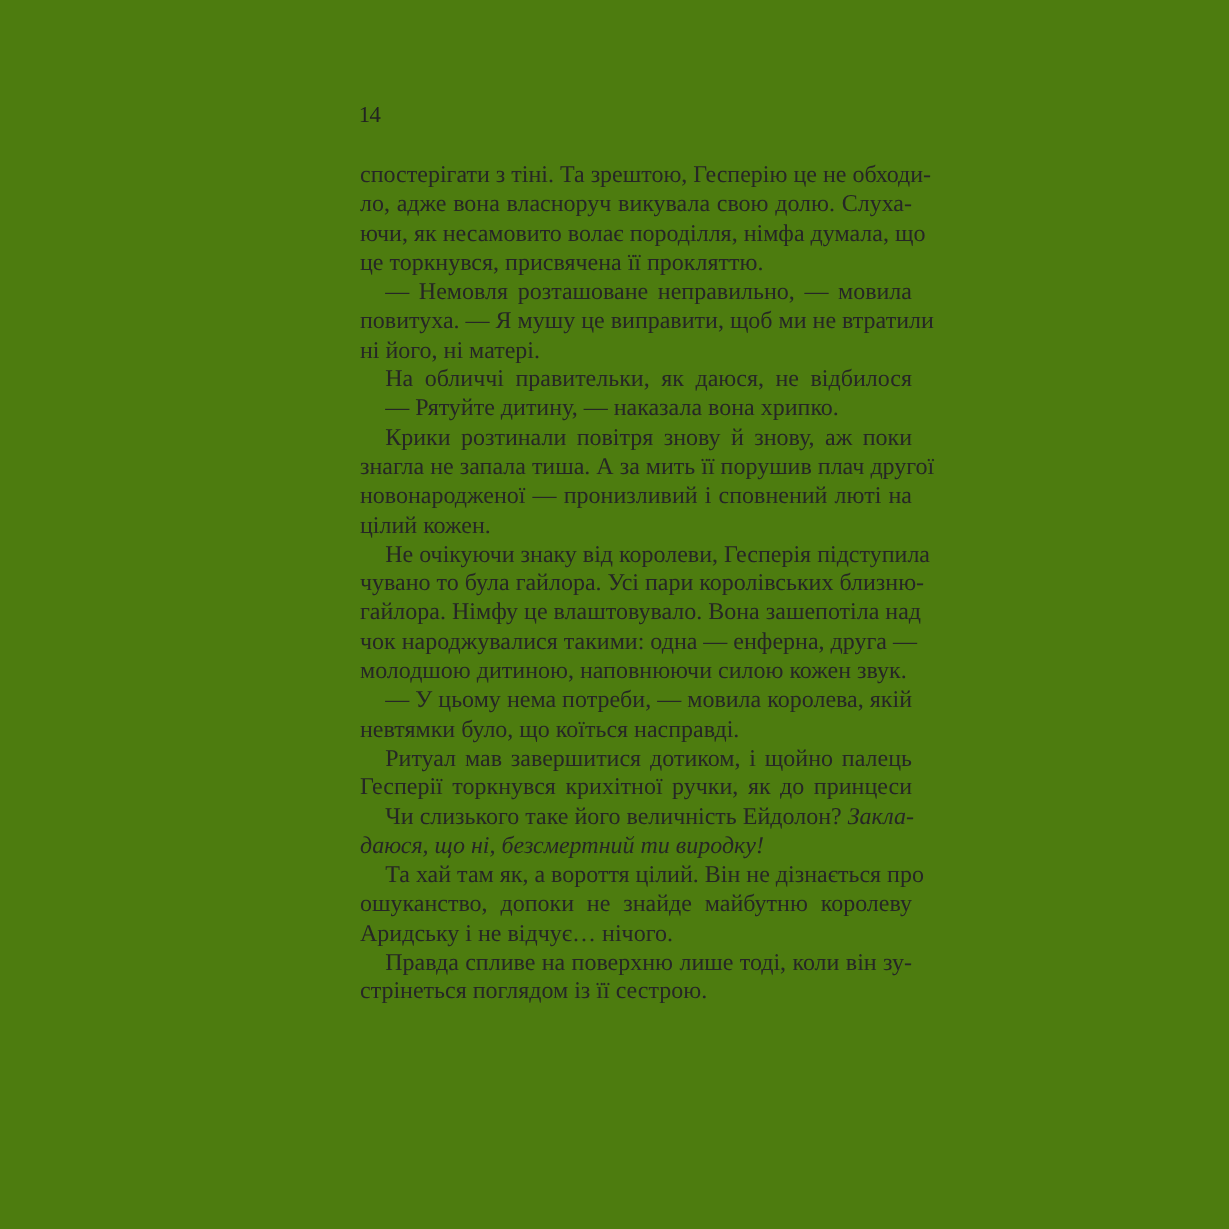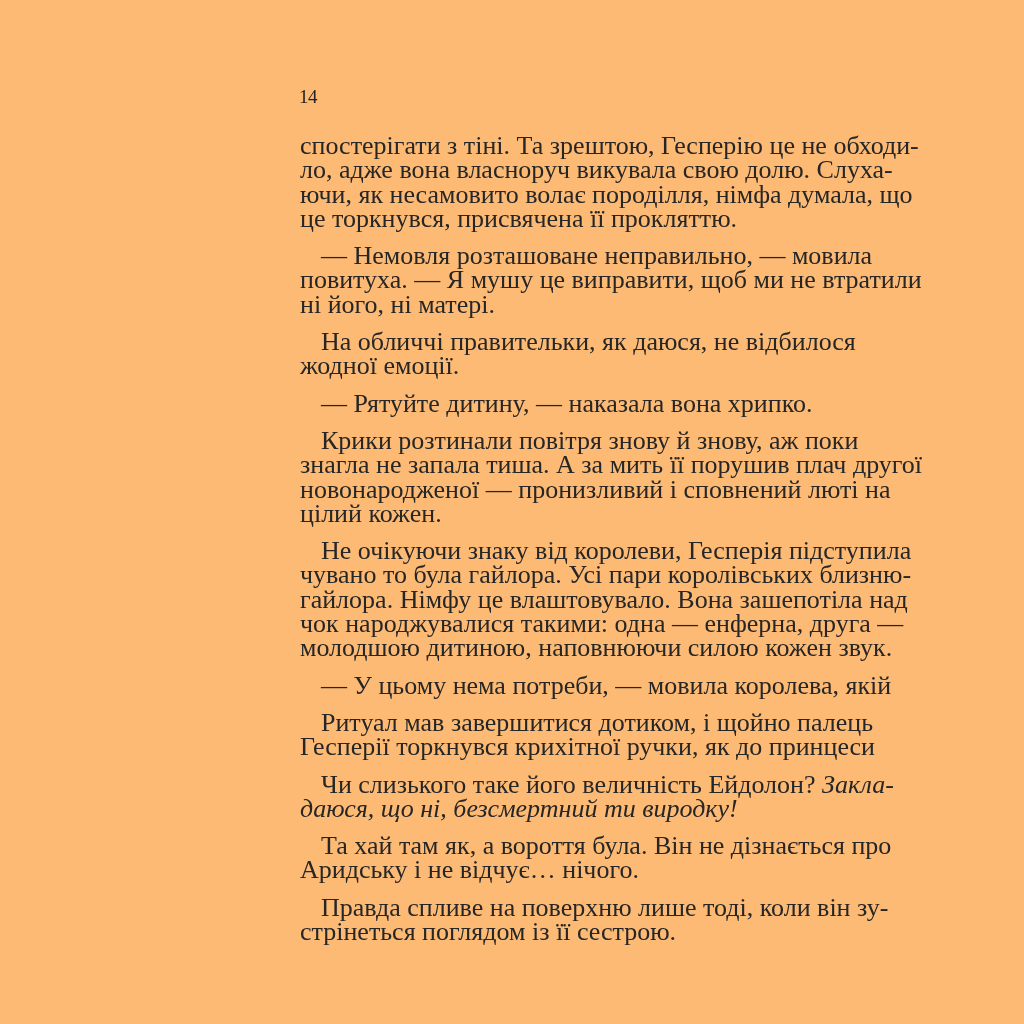--- a/index.html
+++ b/index.html
@@ -1,35 +1,35 @@
 <!DOCTYPE html>
 <html><head>
 <meta charset="utf-8">
 <style>
   html, body { margin: 0; padding: 0; background: #ffffff; }
   body { width: 1024px; height: 1024px; position: relative; overflow: hidden; }
   .page {
-    position: absolute; left: 0; top: 0; width: 1024px; height: 1024px; background: #fdba74;
+    position: absolute; left: 0; top: 0; width: 1024px; height: 1024px; background: #4d7c0f;
   }
   .page-number {
     position: absolute; left: 299px; top: 86px;
     font-family: "Liberation Serif", "DejaVu Serif", serif;
     font-size: 19px; color: #222; letter-spacing: -0.5px;
   }
   .text-block {
     position: absolute; left: 300px; top: 134px; width: 460px;
     font-family: "Liberation Serif", "DejaVu Serif", serif;
-    font-size: 26px; line-height: 24.3px; color: #262626;
+    font-size: 20px; line-height: 24.3px; color: #262626;
   }
   .line {
     display: block; white-space: nowrap; text-align: justify; text-align-last: justify;
     height: 24.3px;
   }
   .line.last { text-align-last: left; }
-  .line.indent { padding-left: 21px; margin-top: 13px; }
+  .line.indent { padding-left: 21px; }
   .it { font-style: italic; }
 </style>
 </head>
 <body>
 
 <div class="page">
   <div class="page-number">14</div>
 
   <div class="text-block">
 
@@ -41,21 +41,20 @@
     </div>
 
     <div>
       <span class="line indent">— Немовля розташоване неправильно, — мовила</span>
       <span class="line">повитуха. — Я мушу це виправити, щоб ми не втратили</span>
       <span class="line last">ні його, ні матері.</span>
     </div>
 
     <div>
       <span class="line indent">На обличчі правительки, як даюся, не відбилося</span>
-      <span class="line last">жодної емоції.</span>
     </div>
 
     <div>
       <span class="line indent last">— Рятуйте дитину, — наказала вона хрипко.</span>
     </div>
 
     <div>
       <span class="line indent">Крики розтинали повітря знову й знову, аж поки</span>
       <span class="line">знагла не запала тиша. А за мить її порушив плач другої</span>
       <span class="line">новонародженої — пронизливий і сповнений люті на</span>
@@ -65,34 +64,36 @@
     <div>
       <span class="line indent">Не очікуючи знаку від королеви, Гесперія підступила</span>
       <span class="line">чувано то була гайлора. Усі пари королівських близню-</span>
       <span class="line">гайлора. Німфу це влаштовувало. Вона зашепотіла над</span>
       <span class="line">чок народжувалися такими: одна — енферна, друга —</span>
       <span class="line last">молодшою дитиною, наповнюючи силою кожен звук.</span>
     </div>
 
     <div>
       <span class="line indent">— У цьому нема потреби, — мовила королева, якій</span>
+      <span class="line last">невтямки було, що коїться насправді.</span>
     </div>
 
     <div>
       <span class="line indent">Ритуал мав завершитися дотиком, і щойно палець</span>
       <span class="line">Гесперії торкнувся крихітної ручки, як до принцеси</span>
     </div>
 
     <div>
       <span class="line indent"><span>Чи слизького таке його величність Ейдолон? </span><span class="it">Закла-</span></span>
       <span class="line last it">даюся, що ні, безсмертний ти виродку!</span>
     </div>
 
     <div>
-      <span class="line indent">Та хай там як, а вороття була. Він не дізнається про</span>
+      <span class="line indent">Та хай там як, а вороття цілий. Він не дізнається про</span>
+      <span class="line">ошуканство, допоки не знайде майбутню королеву</span>
       <span class="line last">Аридську і не відчує… нічого.</span>
     </div>
 
     <div>
       <span class="line indent">Правда спливе на поверхню лише тоді, коли він зу-</span>
       <span class="line last">стрінеться поглядом із її сестрою.</span>
     </div>
   </div>
 </div>
 

